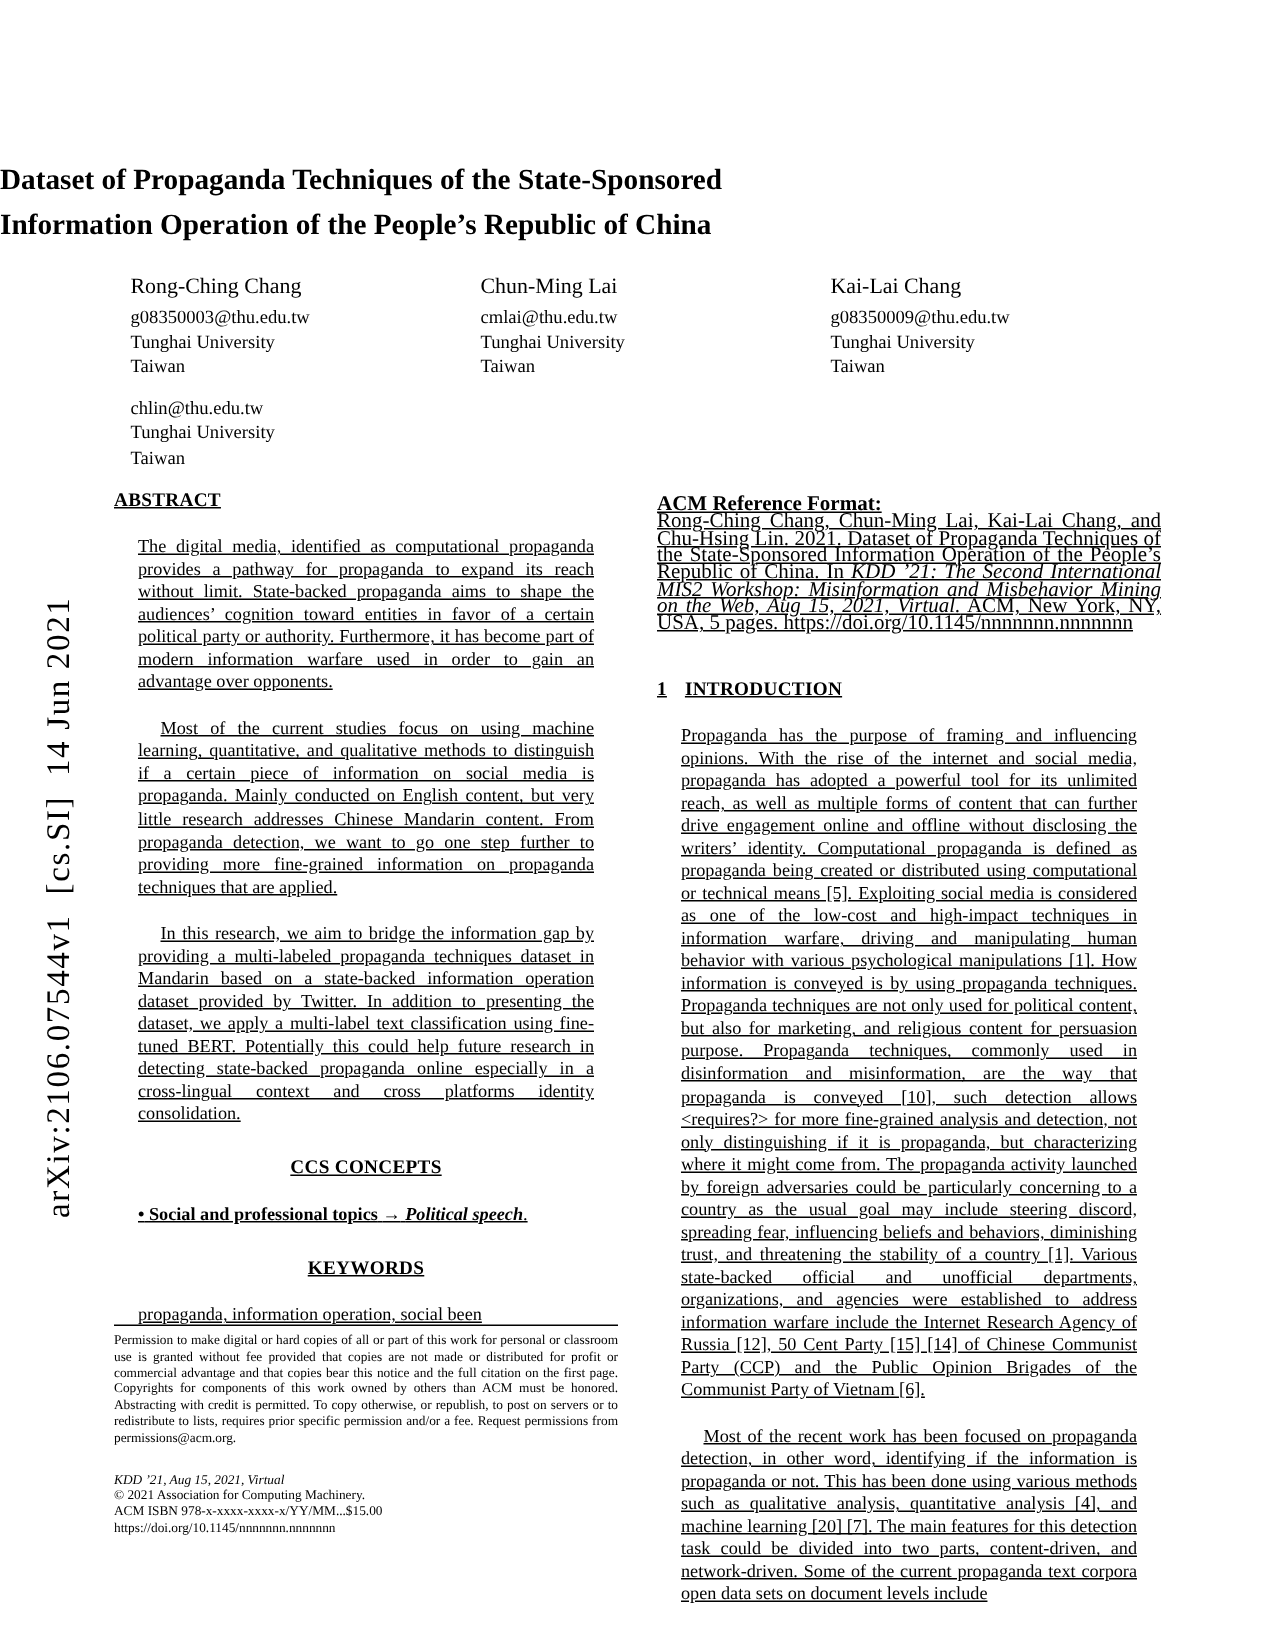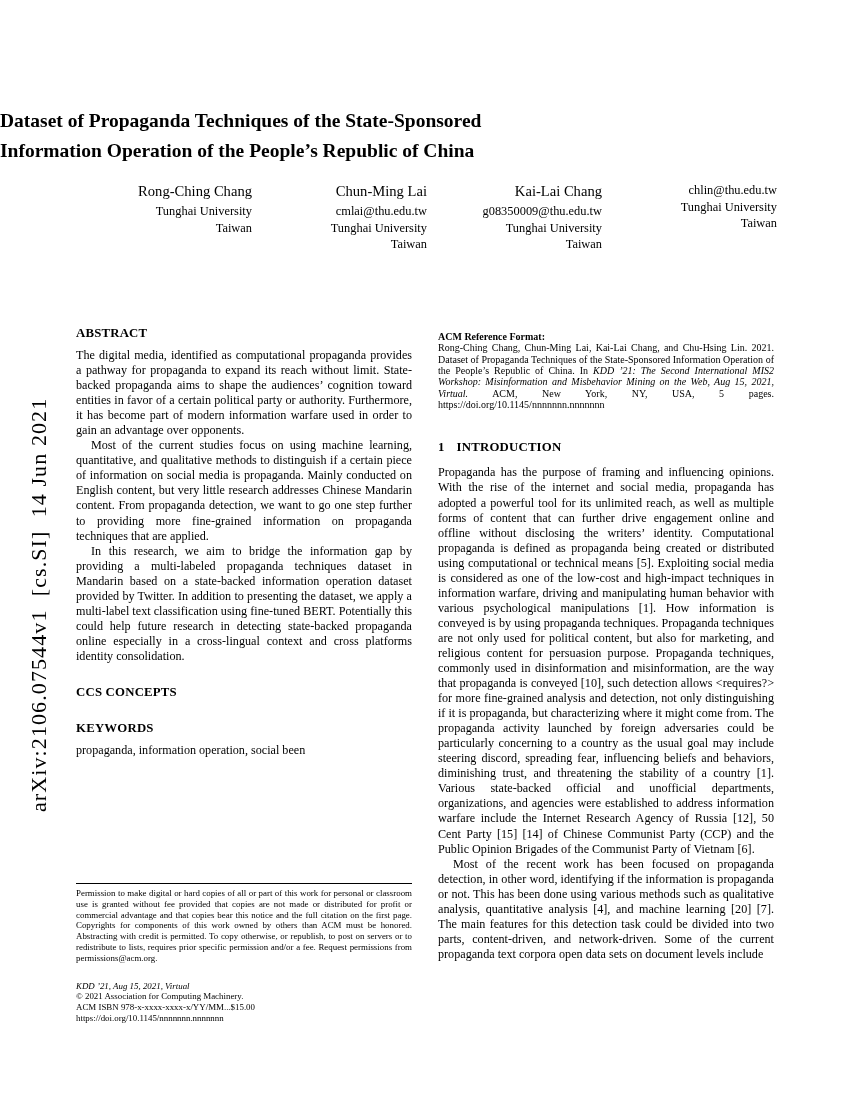--- a/index.html
+++ b/index.html
@@ -36,56 +36,57 @@
     left: 0;
     width: 850px;
     font-weight: bold;
     font-size: 19.5px;
     line-height: 30px;
     margin: 0;
   }
   .authors {
     position: absolute;
     top: 182px;
-    left: 77px;
+    left: 87px;
     width: 700px;
     display: grid;
-    grid-template-columns: 1fr 1fr 1fr 1fr;
+    grid-template-columns: 1fr 1fr 1fr;
     row-gap: 11px;
-    text-align: right;
+    text-align: left;
   }
   .author-name { font-size: 14.6px; line-height: 19px; margin-bottom: 2px; }
   .author-line { font-size: 12.4px; line-height: 16.6px; }
   .col {
     position: absolute;
     width: 336px;
     text-align: left;
+    text-decoration: underline;
   }
   .col-left  { left: 76px;  top: 326px; }
   .col-right { left: 438px; top: 331px; }
   .sec-heading {
     font-size: 12.8px;
     font-weight: bold;
     margin: 0 0 7px 0;
     letter-spacing: 0.2px;
   }
-  .sec-heading.spaced { margin-top: 21px; }
+  .sec-heading.spaced { margin-top: 21px; text-align: center; }
   .para {
     font-size: 12.15px;
     line-height: 15.05px;
     text-align: justify;
-    margin: 0;
+    margin: 16px;
     hyphens: auto;
   }
   .para + .para { text-indent: 15px; }
   .b  { font-weight: bold; }
   .bi { font-weight: bold; font-style: italic; }
   .it { font-style: italic; }
   .small-block {
-    font-size: 10px;
+    font-size: 14px;
     line-height: 11.35px;
     text-align: justify;
   }
   .ref-heading { font-weight: bold; }
   .intro-heading {
     margin-top: 30px;
     margin-bottom: 10px;
   }
   .intro-heading .sec-num { margin-right: 12px; }
   .footnote {
@@ -108,20 +109,21 @@
 
 <div class="page">
 
   <div class="arxiv-strip">arXiv:2106.07544v1  [cs.SI]  14 Jun 2021</div>
 
   <h1 class="title"><span>Dataset of Propaganda Techniques of the State-Sponsored</span><br><span>Information Operation of the People’s Republic of China</span></h1>
 
   <div class="authors">
     <div class="author">
       <div class="author-name">Rong-Ching Chang</div>
+      <div class="author-line">g08350003@thu.edu.tw</div>
       <div class="author-line">Tunghai University</div>
       <div class="author-line">Taiwan</div>
     </div>
     <div class="author">
       <div class="author-name">Chun-Ming Lai</div>
       <div class="author-line">cmlai@thu.edu.tw</div>
       <div class="author-line">Tunghai University</div>
       <div class="author-line">Taiwan</div>
     </div>
     <div class="author">
@@ -137,20 +139,21 @@
     </div>
   </div>
 
   <section class="col col-left">
     <h2 class="sec-heading">ABSTRACT</h2>
     <p class="para">The digital media, identified as computational propaganda provides a pathway for propaganda to expand its reach without limit. State-backed propaganda aims to shape the audiences’ cognition toward entities in favor of a certain political party or authority. Furthermore, it has become part of modern information warfare used in order to gain an advantage over opponents.</p>
     <p class="para">Most of the current studies focus on using machine learning, quantitative, and qualitative methods to distinguish if a certain piece of information on social media is propaganda. Mainly conducted on English content, but very little research addresses Chinese Mandarin content. From propaganda detection, we want to go one step further to providing more fine-grained information on propaganda techniques that are applied.</p>
     <p class="para">In this research, we aim to bridge the information gap by providing a multi-labeled propaganda techniques dataset in Mandarin based on a state-backed information operation dataset provided by Twitter. In addition to presenting the dataset, we apply a multi-label text classification using fine-tuned BERT. Potentially this could help future research in detecting state-backed propaganda online especially in a cross-lingual context and cross platforms identity consolidation.</p>
 
     <h2 class="sec-heading spaced">CCS CONCEPTS</h2>
+    <p class="para"><span class="b">•</span> <span class="b">Social and professional topics</span> <span>→</span> <span class="bi">Political speech</span><span>.</span></p>
 
     <h2 class="sec-heading spaced">KEYWORDS</h2>
     <p class="para">propaganda, information operation, social been</p>
   </section>
 
   <section class="col col-right">
     <div class="small-block">
       <div class="ref-heading">ACM Reference Format:</div>
       <div><span>Rong-Ching Chang, Chun-Ming Lai, Kai-Lai Chang, and Chu-Hsing Lin. 2021. Dataset of Propaganda Techniques of the State-Sponsored Information Operation of the People’s Republic of China. In </span><span class="it">KDD ’21: The Second International MIS2 Workshop: Misinformation and Misbehavior Mining on the Web, Aug 15, 2021, Virtual.</span><span> ACM, New York, NY, USA, 5 pages. https://doi.org/10.1145/nnnnnnn.nnnnnnn</span></div>
     </div>

